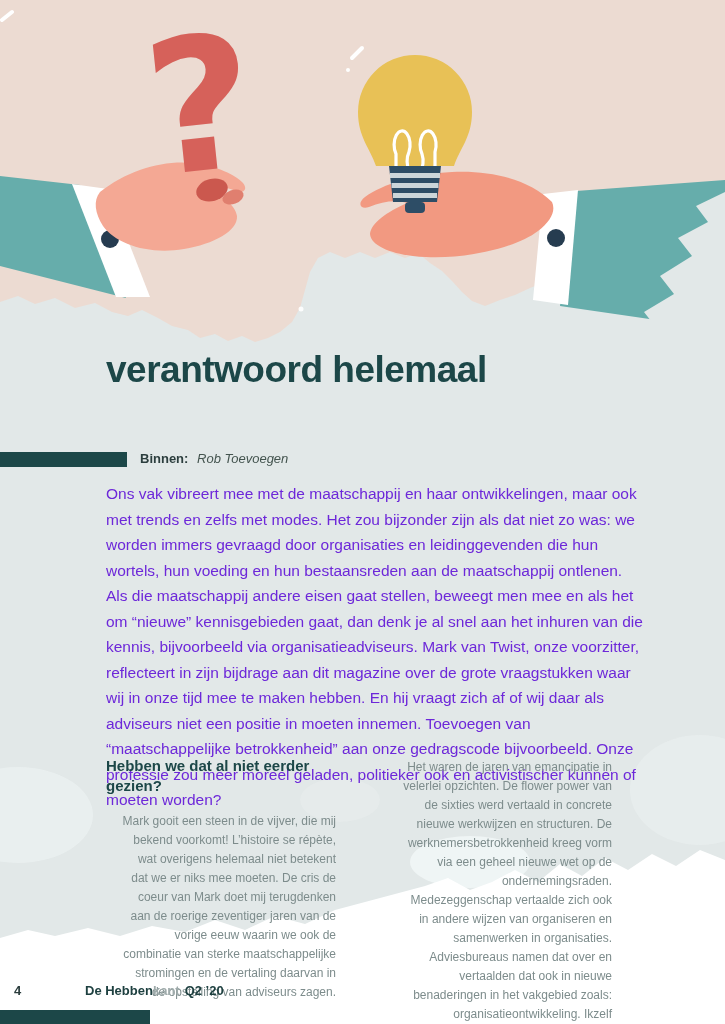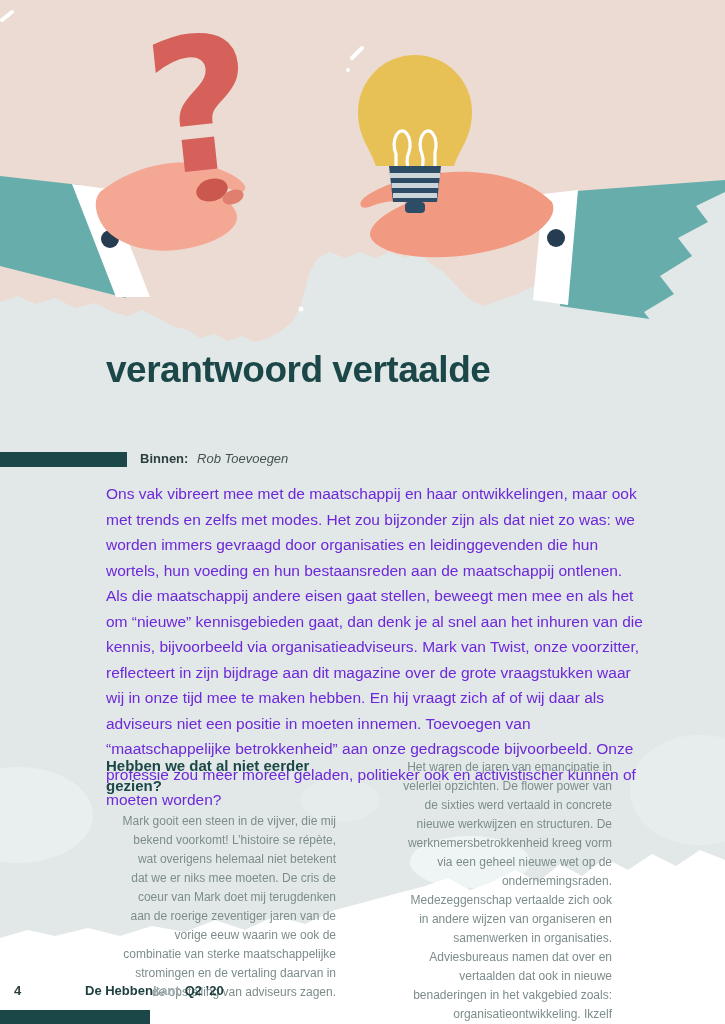--- a/index.html
+++ b/index.html
@@ -98,21 +98,21 @@
       <ellipse cx="18" cy="815" rx="75" ry="48" fill="#edf2f2" opacity="0.7"></ellipse>
       <ellipse cx="700" cy="790" rx="70" ry="55" fill="#ebf0f0" opacity="0.6"></ellipse>
       <ellipse cx="340" cy="800" rx="40" ry="22" fill="#e9eeee" opacity="0.5"></ellipse>
       <ellipse cx="470" cy="862" rx="60" ry="26" fill="#f3f7f7" opacity="0.8"></ellipse>
     </g>
 
     <path fill="#ffffff" d="M0,938 L28,930 L55,936 L88,928 L120,936 L152,926 L185,932 L215,920 L245,930 L275,916 L305,924 L335,910 L365,902 L395,894 L425,886 L448,878 L470,890 L492,882 L515,870 L538,882 L560,864 L582,876 L605,858 L628,870 L652,854 L676,866 L700,850 L725,860 L725,1024 L0,1024 Z"></path>
   </svg>
 
   <div class="title">
-    <div>verantwoord vertaalde</div>
+    <div>verantwoord helemaal</div>
   </div>
 
   <div class="author-bar"></div>
   <div class="author">
     <span class="label">Binnen:</span>
     <span class="name">Rob Toevoegen</span>
   </div>
 
   <p class="intro">Ons vak vibreert mee met de maatschappij en haar ontwikkelingen, maar ook met trends en zelfs met modes. Het zou bijzonder zijn als dat niet zo was: we worden immers gevraagd door organisaties en leidinggevenden die hun wortels, hun voeding en hun bestaansreden aan de maatschappij ontlenen. Als die maatschappij andere eisen gaat stellen, beweegt men mee en als het om “nieuwe” kennisgebieden gaat, dan denk je al snel aan het inhuren van die kennis, bijvoorbeeld via organisatieadviseurs. Mark van Twist, onze voorzitter, reflecteert in zijn bijdrage aan dit magazine over de grote vraagstukken waar wij in onze tijd mee te maken hebben. En hij vraagt zich af of wij daar als adviseurs niet een positie in moeten innemen. Toevoegen van “maatschappelijke betrokkenheid” aan onze gedragscode bijvoorbeeld. Onze professie zou meer moreel geladen, politieker ook en activistischer kunnen of moeten worden?</p>
 

